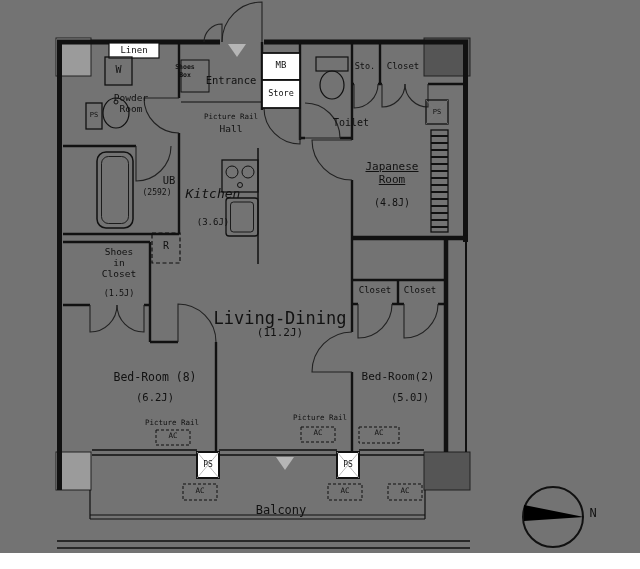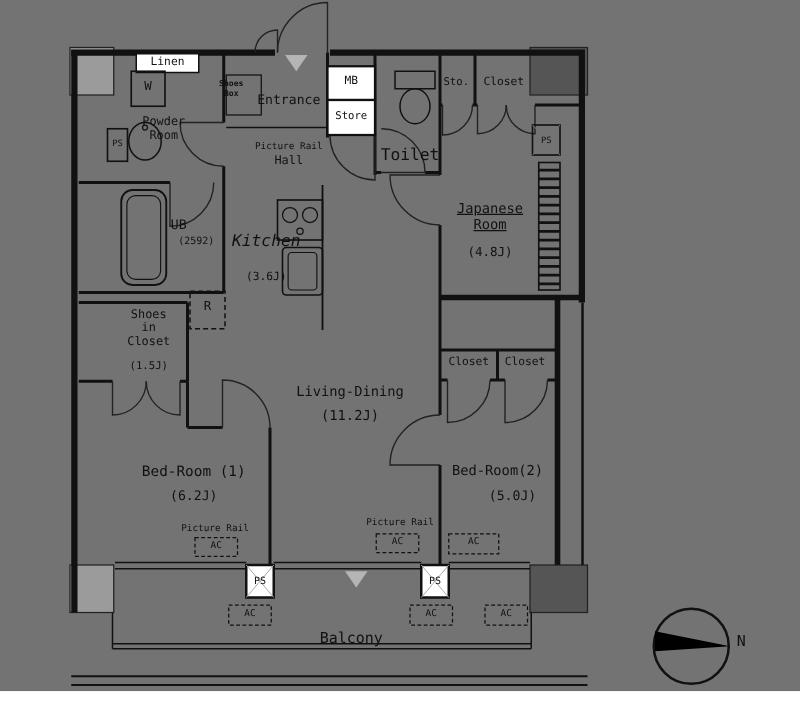--- a/index.html
+++ b/index.html
@@ -152,46 +152,46 @@
   </g>
 </svg>
 
 <div class="lbl" style="left:109px;top:45px;width:50px;font-size:9px;">Linen</div>
 <div class="lbl" style="left:105px;top:64px;width:27px;font-size:10px;">W</div>
 <div class="lbl" style="left:171px;top:64px;width:28px;font-size:6.5px;font-weight:bold;">Shoes
 Box</div>
 <div class="lbl" style="left:198px;top:74px;width:66px;font-size:10.5px;">Entrance</div>
 <div class="lbl" style="left:262px;top:60px;width:38px;font-size:9px;">MB</div>
 <div class="lbl" style="left:262px;top:88px;width:38px;font-size:8.5px;">Store</div>
-<div class="lbl" style="left:302px;top:117px;width:52px;font-size:13px;">Toilet</div>
+<div class="lbl" style="left:302px;top:117px;width:52px;font-size:10px;padding-left:23px;">Toilet</div>
 <div class="lbl" style="left:349px;top:61px;width:32px;font-size:8.5px;">Sto.</div>
 <div class="lbl" style="left:379px;top:61px;width:48px;font-size:9px;">Closet</div>
 <div class="lbl" style="left:97px;top:92px;width:68px;font-size:9.5px;">Powder
 Room</div>
 <div class="lbl" style="left:85px;top:111px;width:18px;font-size:7px;">PS</div>
 <div class="lbl" style="left:197px;top:113px;width:68px;font-size:7.5px;">Picture Rail</div>
 <div class="lbl" style="left:208px;top:123px;width:46px;font-size:9.5px;">Hall</div>
-<div class="lbl" style="left:122px;top:174px;width:42px;font-size:10.5px;">UB</div>
+<div class="lbl" style="left:148px;top:174px;width:42px;font-size:10.5px;">UB</div>
 <div class="lbl" style="left:132px;top:188px;width:50px;font-size:8px;">(2592)</div>
 <div class="lbl" style="left:181px;top:186px;width:64px;font-size:13px;font-style:italic;">Kitchen</div>
 <div class="lbl" style="left:183px;top:217px;width:60px;font-size:9px;">(3.6J)</div>
 <div class="lbl" style="left:349px;top:161px;width:86px;font-size:11px;text-decoration:underline;">Japanese
 Room</div>
 <div class="lbl" style="left:355px;top:197px;width:74px;font-size:10px;">(4.8J)</div>
 <div class="lbl" style="left:426px;top:108px;width:22px;font-size:7px;">PS</div>
 <div class="lbl" style="left:152px;top:240px;width:28px;font-size:10px;">R</div>
 <div class="lbl" style="left:89px;top:246px;width:60px;font-size:9.5px;">Shoes
 in
 Closet</div>
 <div class="lbl" style="left:91px;top:288px;width:56px;font-size:8.5px;">(1.5J)</div>
-<div class="lbl" style="left:200px;top:308px;width:160px;font-size:11px;">Living-Dining</div>
+<div class="lbl" style="left:200px;top:308px;width:160px;font-size:17px;">Living-Dining</div>
 <div class="lbl" style="left:225px;top:327px;width:110px;font-size:11px;">(11.2J)</div>
 <div class="lbl" style="left:352px;top:285px;width:46px;font-size:9px;">Closet</div>
 <div class="lbl" style="left:397px;top:285px;width:46px;font-size:9px;">Closet</div>
-<div class="lbl" style="left:94px;top:371px;width:122px;font-size:11.5px;">Bed-Room (1)</div>
+<div class="lbl" style="left:94px;top:371px;width:122px;font-size:11.5px;">Bed-Room (8)</div>
 <div class="lbl" style="left:108px;top:391px;width:94px;font-size:10.5px;">(6.2J)</div>
 <div class="lbl" style="left:347px;top:371px;width:102px;font-size:11px;">Bed-Room(2)</div>
 <div class="lbl" style="left:354px;top:391px;width:88px;font-size:10.5px;padding-left:12px;">(5.0J)</div>
 <div class="lbl" style="left:139px;top:419px;width:66px;font-size:7.5px;">Picture Rail</div>
 <div class="lbl" style="left:156px;top:432px;width:34px;font-size:7.5px;">AC</div>
 <div class="lbl" style="left:287px;top:414px;width:66px;font-size:7.5px;">Picture Rail</div>
 <div class="lbl" style="left:301px;top:429px;width:34px;font-size:7.5px;">AC</div>
 <div class="lbl" style="left:359px;top:429px;width:40px;font-size:7.5px;">AC</div>
 <div class="lbl" style="left:197px;top:460px;width:22px;font-size:8px;">PS</div>
 <div class="lbl" style="left:337px;top:460px;width:22px;font-size:8px;">PS</div>

